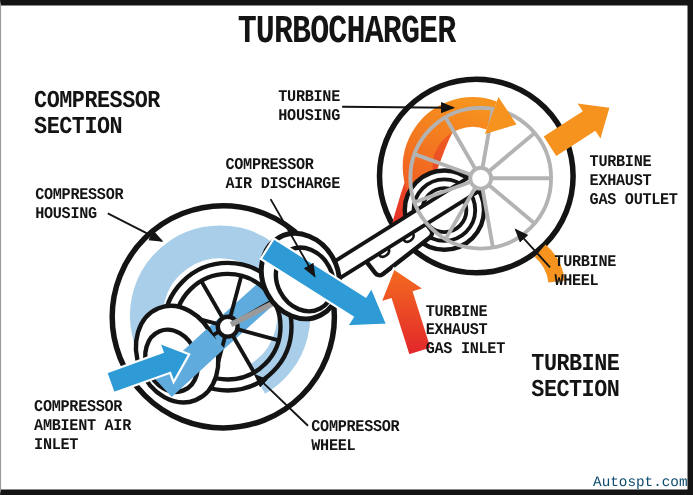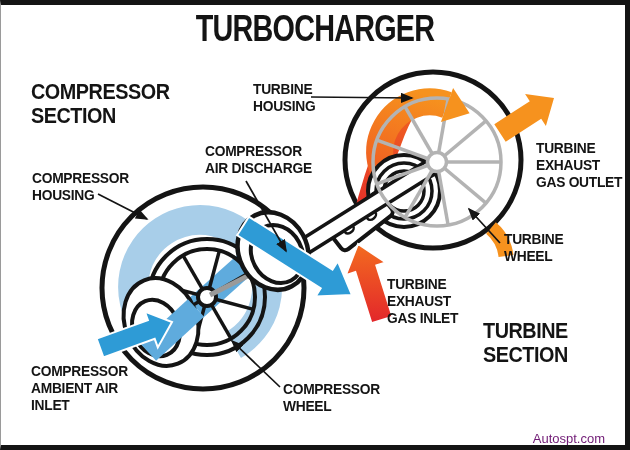--- a/index.html
+++ b/index.html
@@ -1,27 +1,27 @@
 <!DOCTYPE html>
 <html><head>
 <meta charset="utf-8">
 <style>
   html,body{margin:0;padding:0;background:#fff;}
   #canvas{position:relative;width:630px;height:450px;background:#fff;overflow:hidden;
-          font-family:Liberation Sans, sans-serif;color:#141414;}
+          font-family:Liberation Mono, monospace;color:#141414;}
   .frame{position:absolute;inset:0;border-top:5px solid #141414;border-right:5px solid #141414;
          border-bottom:5px solid #141414;border-left:1px solid #9a9a9a;pointer-events:none;z-index:30;}
   #diagram{position:absolute;left:0;top:0;z-index:1;}
   .title{position:absolute;top:8px;left:0;width:100%;text-align:center;font-size:36px;font-weight:700;
          letter-spacing:-1px;transform:scaleX(0.8);white-space:pre-line;z-index:10;}
   .hdr{position:absolute;font-size:22px;font-weight:700;line-height:1.07;letter-spacing:-0.5px;
        white-space:pre-line;transform:scaleX(0.9);transform-origin:left top;z-index:10;}
   .lbl{position:absolute;font-size:15px;font-weight:700;line-height:1.12;letter-spacing:-0.3px;
        white-space:pre-line;transform:scaleX(0.92);transform-origin:left top;z-index:10;}
-  .watermark{position:absolute;right:25px;bottom:4px;font-size:13px;font-weight:400;color:#701a75;z-index:20;}
+  .watermark{position:absolute;right:5px;bottom:4px;font-size:13px;font-weight:400;color:#0c4a6e;z-index:20;}
 </style>
 </head>
 <body>
 
 <div id="canvas">
 
   <svg id="diagram" width="630" height="450" viewBox="0 0 630 450">
     <defs>
       <marker id="ah" markerWidth="9" markerHeight="8" refX="6.5" refY="3" orient="auto">
         <path d="M0,0 L7.5,3 L0,6 z" fill="#141414"></path>

